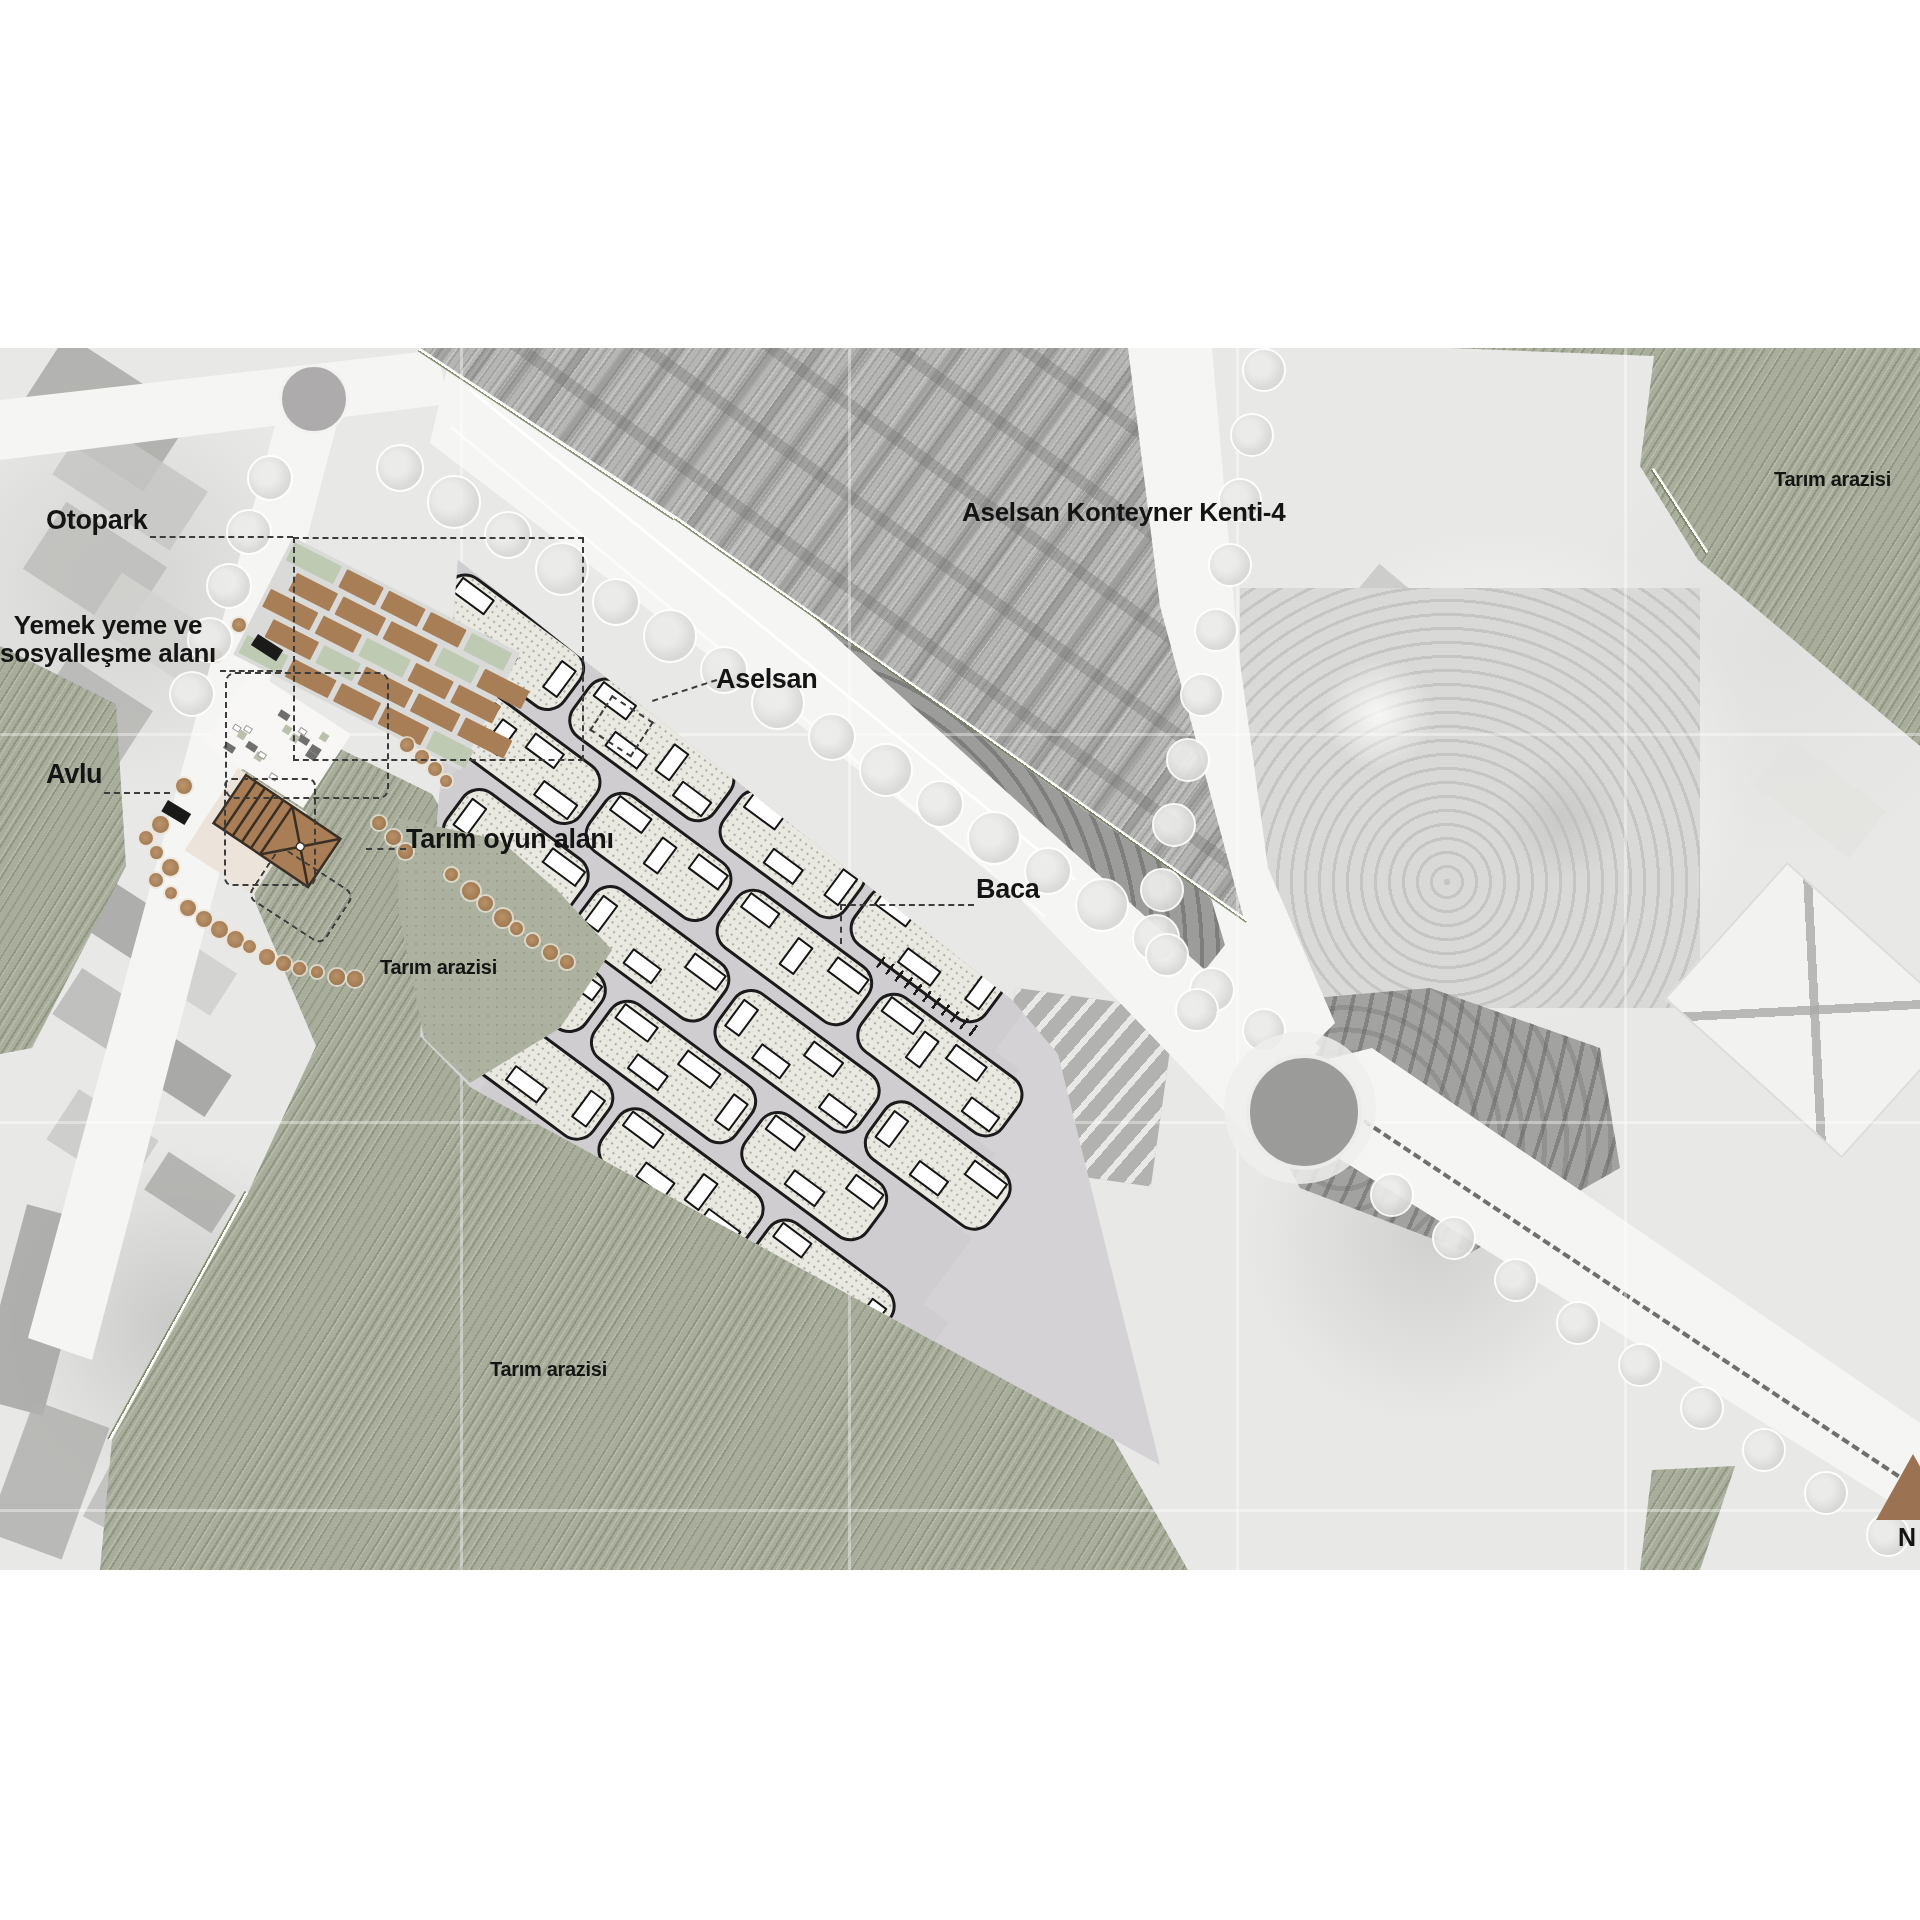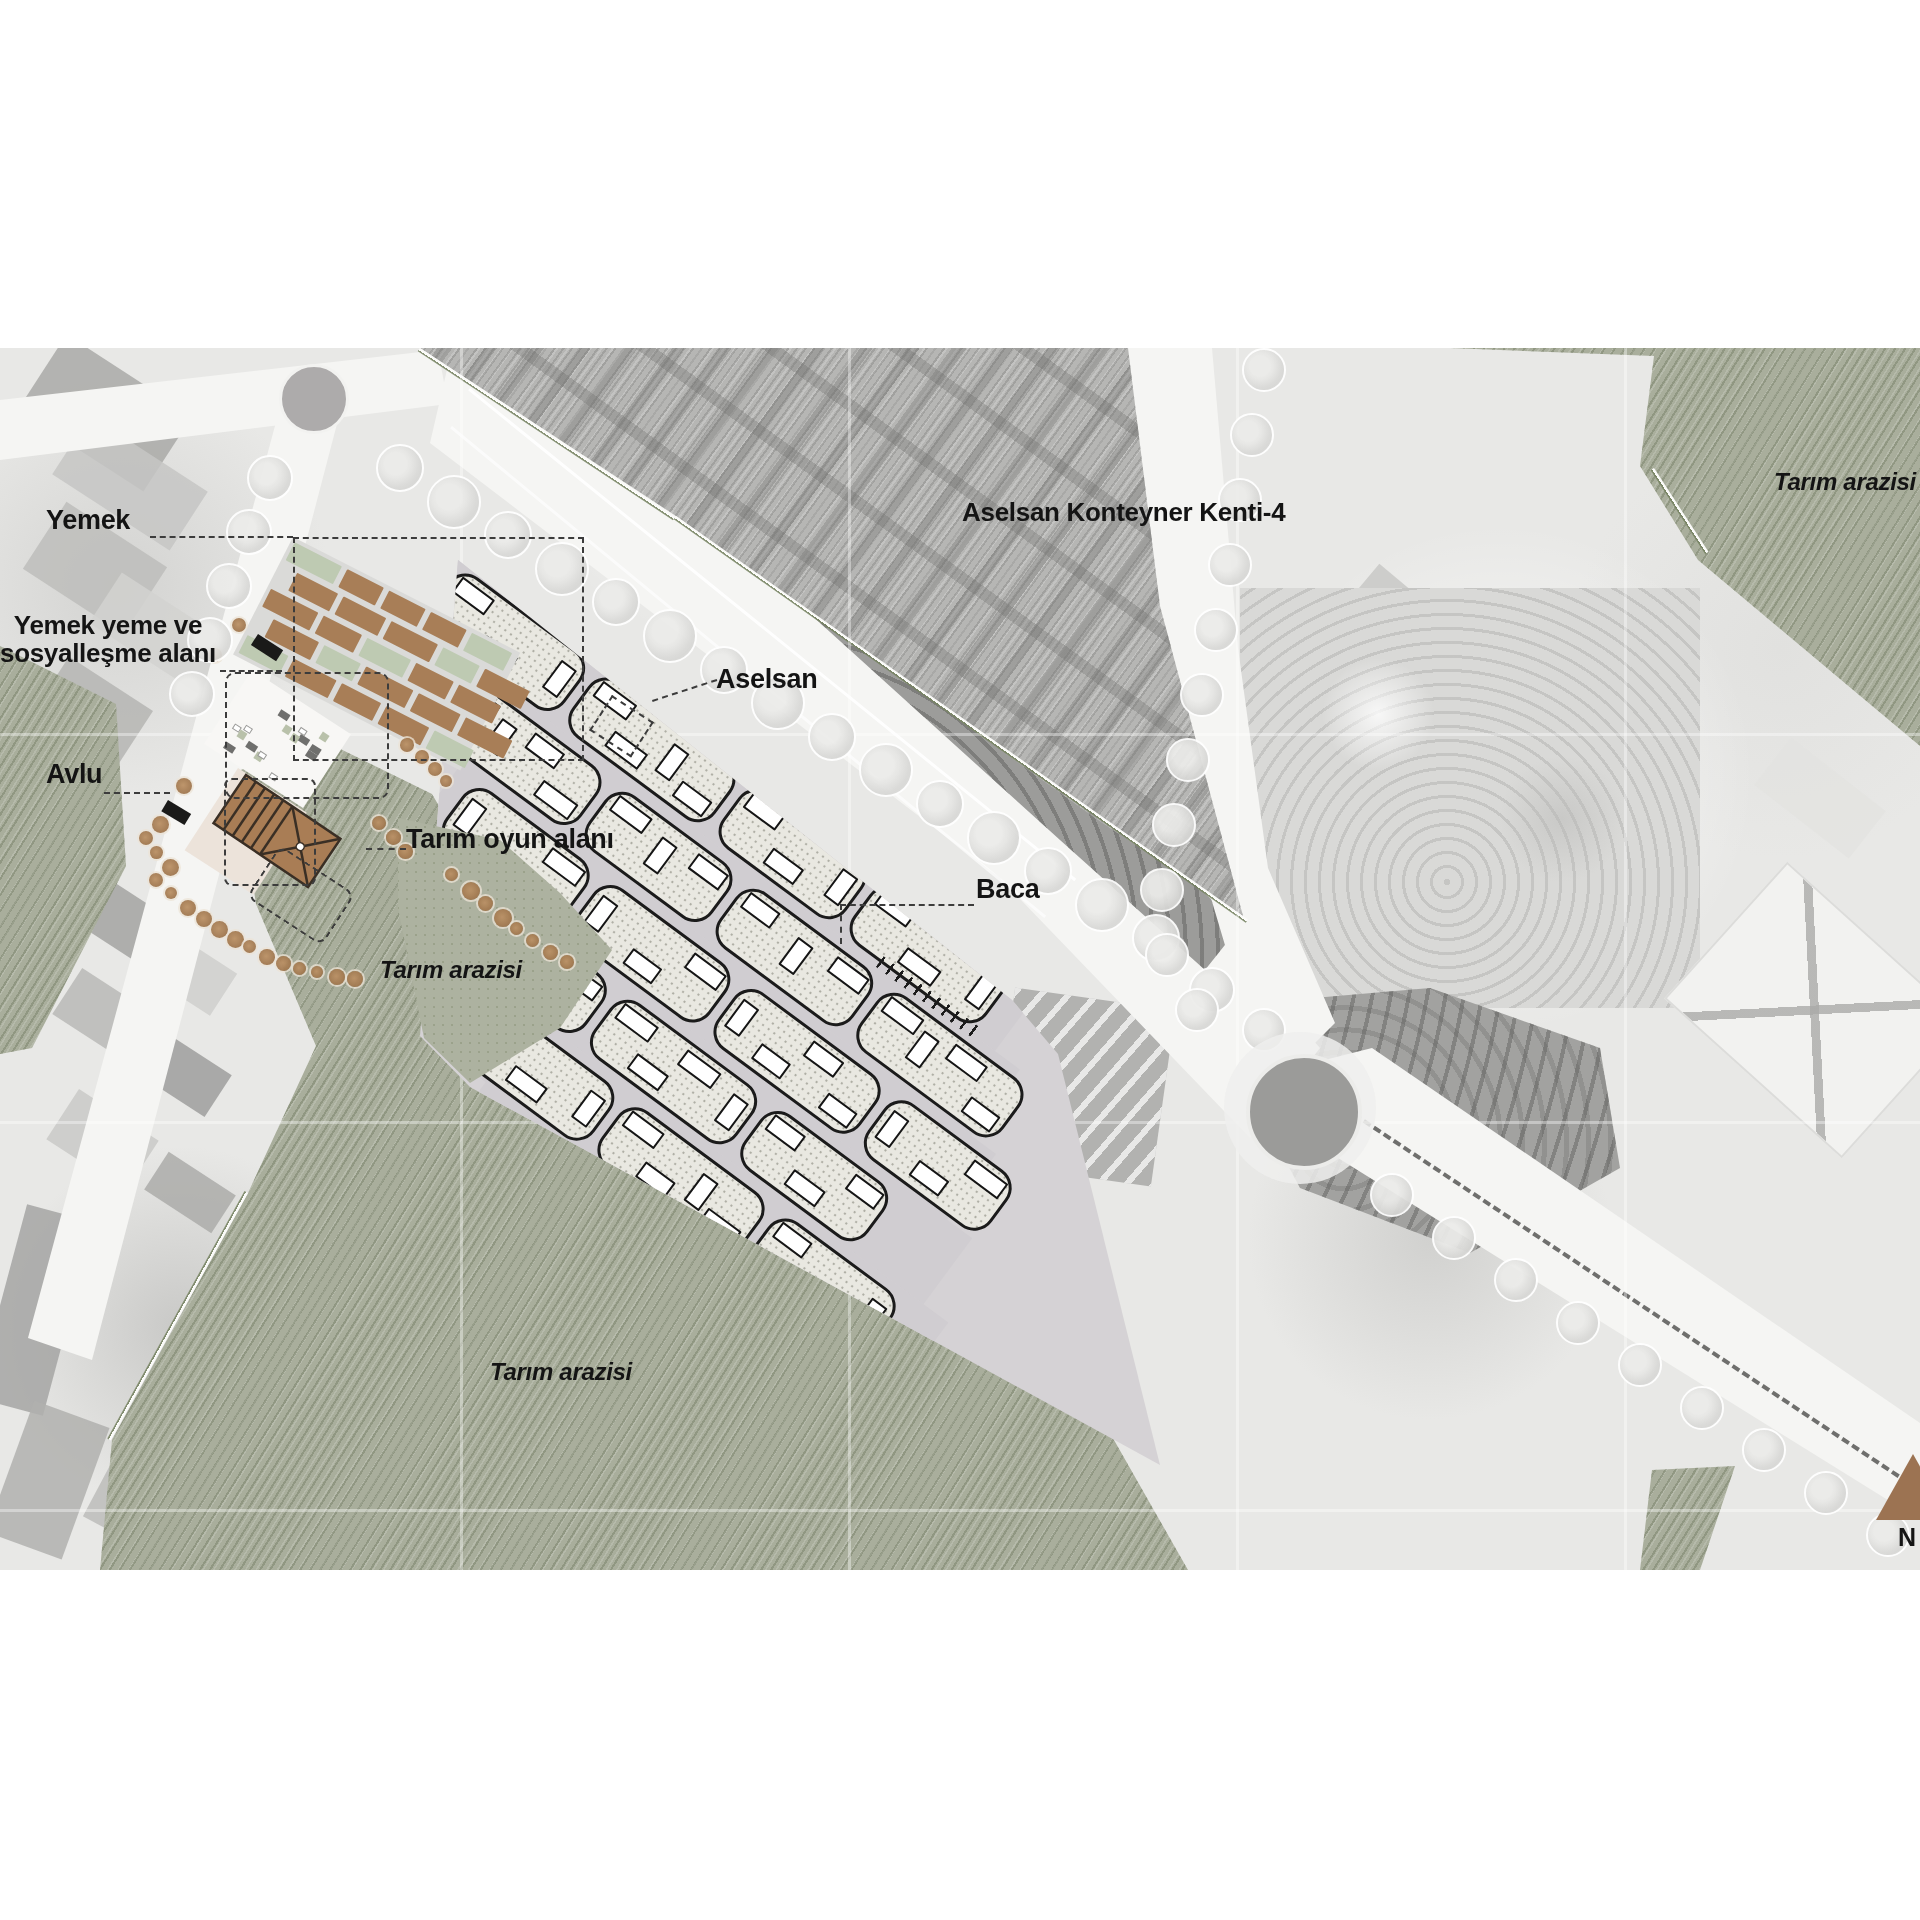--- a/index.html
+++ b/index.html
@@ -63,21 +63,21 @@
       background:radial-gradient(circle at 40% 40%, #ececea 0 30%, #d7d7d5 70%, #e6e6e4);opacity:.93;}
   .pt{position:absolute;border-radius:50%;
       background:radial-gradient(circle at 45% 45%, #bb9165, #9d744c 78%);
       box-shadow:0 0 0 2px rgba(236,227,214,.8);opacity:.95;}
   
   .dash-rect{position:absolute;border:2.5px dashed #3c3c3c;background:transparent;transform-origin:0 0;}
   .dash-h{position:absolute;border-top:2.5px dashed #3c3c3c;transform-origin:0 0;}
   .dash-v{position:absolute;border-left:2.5px dashed #3c3c3c;transform-origin:0 0;}
   .lbl{position:absolute;color:var(--label,#141414);font-weight:bold;font-size:27px;
       letter-spacing:-0.3px;white-space:pre-line;line-height:1.06;}
-  .lbl-med{font-size:24px;font-style:italic;}
+  .lbl-med{font-size:20px;}
   .chimney{position:absolute;background:#1a1a19;transform-origin:0 0;}
   .roundabout{position:absolute;border-radius:50%;}
   .northtri{position:absolute;width:74px;height:66px;background:var(--north,#9c7352);
       clip-path:polygon(50% 0,100% 100%,0 100%);}
   .medianline{position:absolute;border-top:4px dashed #6f6f6d;transform-origin:0 0;}
   .lot{position:absolute;background:#b2b2b0;
       background-image:repeating-linear-gradient(123deg, rgba(255,255,255,.7) 0 6px, transparent 6px 21px);}
   .vegpatch{background:#a2a2a0;
       background-image:
         repeating-radial-gradient(circle at 30% 40%, rgba(92,92,90,.45) 0 4px, transparent 4px 18px),
@@ -463,21 +463,21 @@
     <div class="dash-h" style="left:220px;top:322px;width:62px;"></div>
     <div class="dash-rect" style="left:224px;top:430px;width:88px;height:104px;border-radius:8px;"></div>
     <div class="dash-h" style="left:104px;top:444px;width:66px;"></div>
     <div class="dash-rect" style="left:280px;top:497px;width:86px;height:58px;border-radius:10px;transform:rotate(33deg);"></div>
     <div class="dash-h" style="left:366px;top:500px;width:40px;"></div>
     <div class="dash-rect" style="left:612px;top:347px;width:46px;height:38px;transform:rotate(33deg);"></div>
     <div class="dash-h" style="left:652px;top:352px;width:68px;transform:rotate(-18deg);"></div>
     <div class="dash-h" style="left:840px;top:556px;width:134px;"></div>
     <div class="dash-v" style="left:840px;top:556px;height:40px;"></div>
 
-    <div class="lbl" style="left:46px;top:158px;">Yemek</div>
+    <div class="lbl" style="left:46px;top:158px;">Otopark</div>
     <div class="lbl" style="left:-14px;top:264px;width:244px;text-align:center;font-size:26px;">Yemek yeme ve
 sosyalleşme alanı</div>
     <div class="lbl" style="left:46px;top:412px;">Avlu</div>
     <div class="lbl" style="left:406px;top:477px;">Tarım oyun alanı</div>
     <div class="lbl" style="left:716px;top:317px;">Aselsan</div>
     <div class="lbl" style="left:976px;top:527px;">Baca</div>
     <div class="lbl" style="left:962px;top:151px;font-size:26px;">Aselsan Konteyner Kenti-4</div>
     <div class="lbl lbl-med" style="left:1774px;top:121px;">Tarım arazisi</div>
     <div class="lbl lbl-med" style="left:380px;top:609px;">Tarım arazisi</div>
     <div class="lbl lbl-med" style="left:490px;top:1011px;">Tarım arazisi</div>

